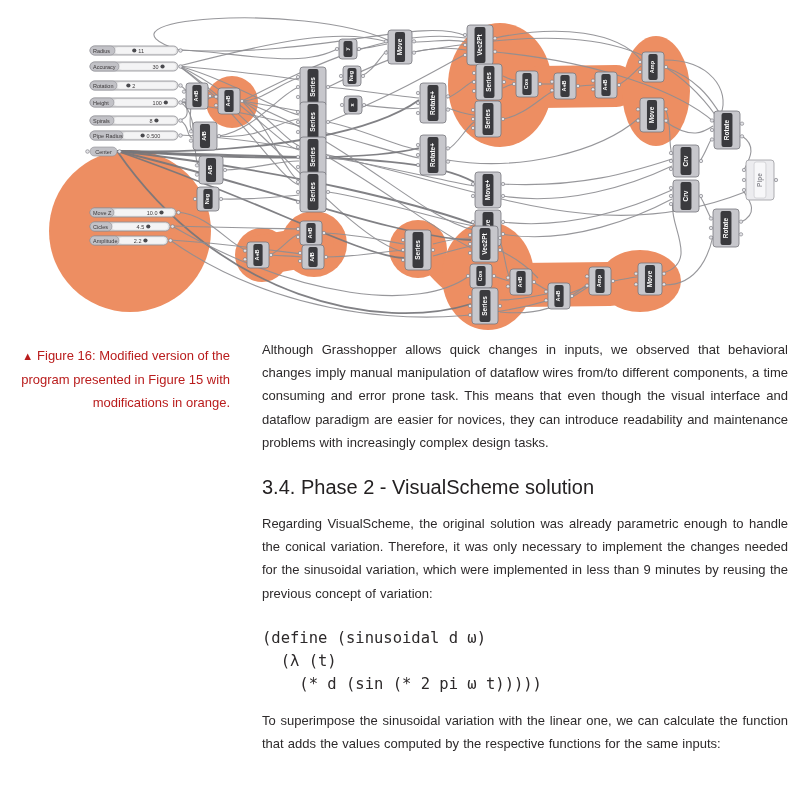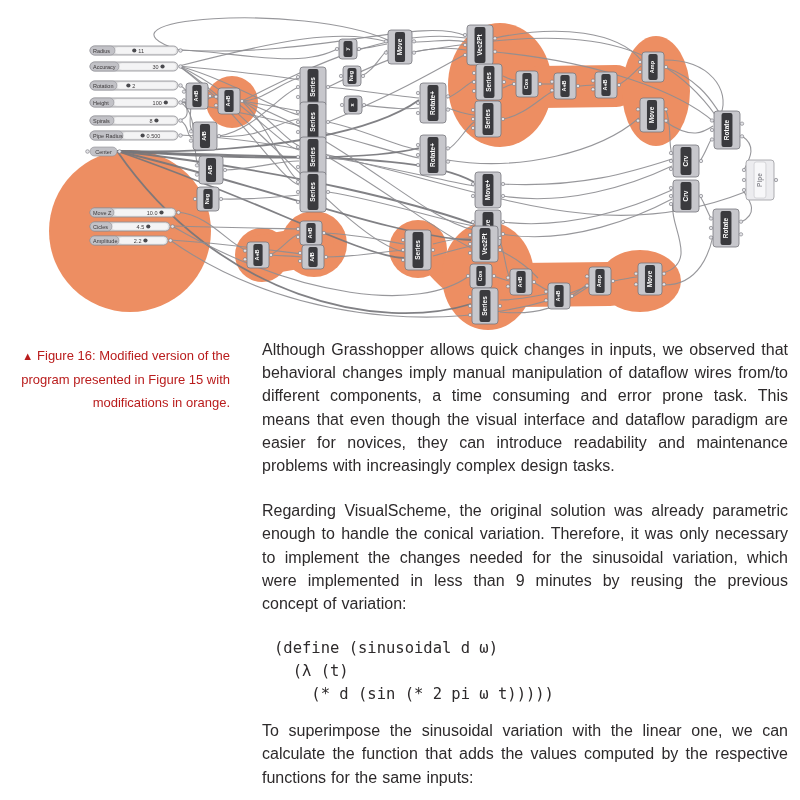--- a/index.html
+++ b/index.html
@@ -3,24 +3,24 @@
 <meta charset="utf-8">
 <style>
   html,body{margin:0;padding:0;background:#ffffff;}
   body{width:800px;height:800px;overflow:hidden;position:relative;
        font-family:"Liberation Sans",sans-serif;color:#2d2a2b;}
   #figure-area{position:absolute;left:0;top:0;width:800px;height:340px;}
   #caption{position:absolute;left:15px;top:344px;width:215px;
            font-size:13px;line-height:23px;color:#b91c1c;text-align:right;}
   #caption .marker{font-size:11px;margin-right:4px;}
   #article{position:absolute;left:262px;top:338px;width:526px;}
-  #article p{margin:0 0 22px 0;font-size:16px;line-height:23.2px;
+  #article p{margin:0 0 22px 0;font-size:13px;line-height:23.2px;
              text-align:justify;word-spacing:0.04em;}
   #article h2{margin:22px 0 13px 0;font-size:20px;font-weight:normal;color:#242122;}
-  #article pre{margin:0 0 13px 12px;font-family:"DejaVu Sans Mono",monospace;
+  #article pre{margin:0 0 13px 0;font-family:"DejaVu Sans Mono",monospace;
                font-size:15.5px;line-height:23px;color:#2d2a2b;}
   
   .blob{fill:#ED8E62;stroke:none;}
   .blob-bridge{stroke:#ED8E62;fill:none;stroke-linecap:round;}
   .wire{fill:none;stroke:#8e8e93;stroke-width:1.1;opacity:0.92;}
   .wire.thick{stroke:#76767b;stroke-width:1.8;}
   .node-body{fill:#c7c7cc;stroke:#77777d;stroke-width:0.8;}
   .node-body.light{fill:#ececef;stroke:#9a9aa0;}
   .node-bar{fill:#3a3a3e;}
   .node-bar.light{fill:#f7f7f9;stroke:#b9b9bf;stroke-width:0.5;}
@@ -590,18 +590,19 @@
       </g>
   </svg>
 </div>
 
 <div id="caption">
   <span class="marker">▲</span><span>Figure 16: Modified version of the program presented in Figure 15 with modifications in orange.</span>
 </div>
 
 <div id="article">
   <p>Although Grasshopper allows quick changes in inputs, we observed that behavioral changes imply manual manipulation of dataflow wires from/to different components, a time consuming and error prone task. This means that even though the visual interface and dataflow paradigm are easier for novices, they can introduce readability and maintenance problems with increasingly complex design tasks.</p>
+  <h2>3.4. Phase 2 - VisualScheme solution</h2>
   <p>Regarding VisualScheme, the original solution was already parametric enough to handle the conical variation. Therefore, it was only necessary to implement the changes needed for the sinusoidal variation, which were implemented in less than 9 minutes by reusing the previous concept of variation:</p>
   <pre>(define (sinusoidal d ω)
   (λ (t)
     (* d (sin (* 2 pi ω t)))))</pre>
   <p>To superimpose the sinusoidal variation with the linear one, we can calculate the function that adds the values computed by the respective functions for the same inputs:</p>
 </div>
 
 </body></html>

